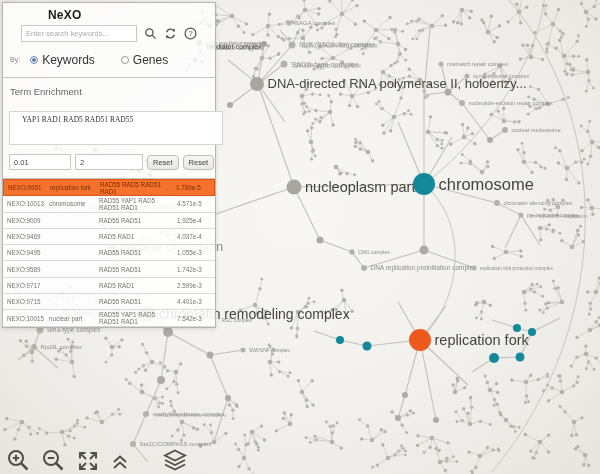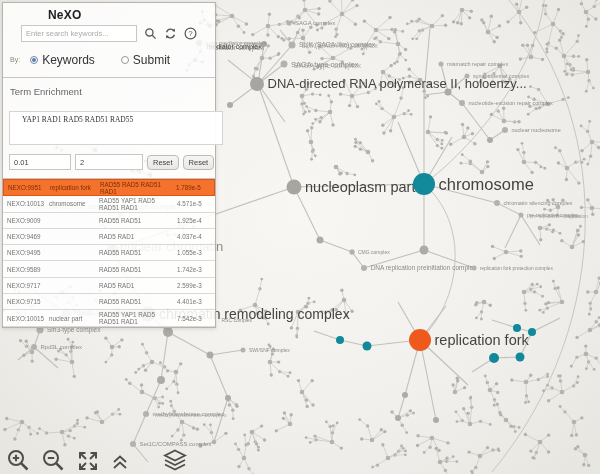--- a/index.html
+++ b/index.html
@@ -1672,21 +1672,21 @@
       </span>
     </div>
 
     <div class="byrow">
       <span class="bylab">By:</span>
       <span id="opts"><span class="opt" style="display: inline-flex;">
             <span class="radio sel"></span>
             <span class="optlab">Keywords</span>
           </span><span class="opt" style="display: inline-flex;">
             <span class="radio"></span>
-            <span class="optlab">Submit</span>
+            <span class="optlab">Genes</span>
           </span></span>
     </div>
 
     <div class="tehead">Term Enrichment</div>
     <textarea style="">YAP1 RAD1 RAD5 RAD51 RAD55</textarea>
 
     <div class="params">
       <input class="pv" value="0.01" style="">
       <input class="mg" value="2" style="">
       <button class="btn">Reset</button>

